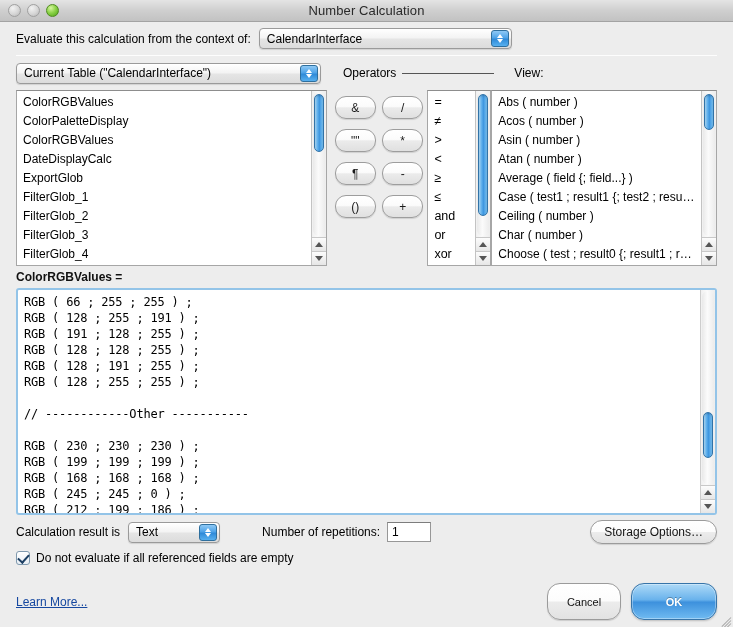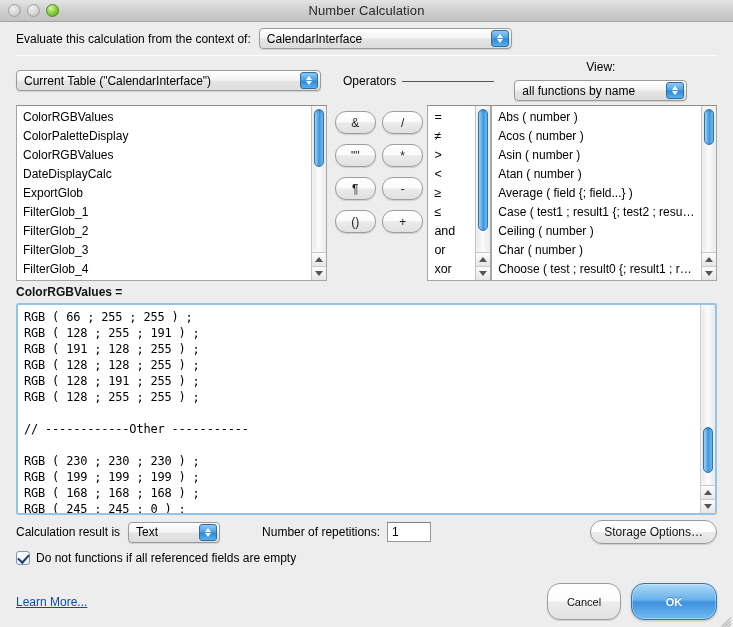--- a/index.html
+++ b/index.html
@@ -126,21 +126,20 @@
     background: #555;
     position: relative;
     top: -3px;
   }
   .view-head {
     margin-left: 20px;
     display: flex;
     align-items: center;
     gap: 6px;
     font-size: 12px;
-    flex-direction: column;
   }
   .view-popup { width: 173px; }
 
   
   .panels {
     flex: 0 0 180px;
     display: flex;
     padding: 4px 16px 0 16px;
     gap: 0;
   }
@@ -418,27 +417,20 @@
         <span class="up"></span>
           <span class="dn"></span>
       </span>
     </div>
     <div class="operators-head">
       <span>Operators</span>
       <span class="op-rule"></span>
     </div>
     <div class="view-head">
       <span>View:</span>
-      <div class="popup view-popup">
-        <span>all functions by name</span>
-        <span class="arrows">
-          <span class="up"></span>
-            <span class="dn"></span>
-        </span>
-      </div>
     </div>
   </div>
 
   <div class="panels">
 
     <div class="listbox fields-list">
       <div class="list-items">
         <div class="row">ColorRGBValues</div>
         <div class="row">ColorPaletteDisplay</div>
         <div class="row">ColorRGBValues</div>
@@ -573,21 +565,21 @@
     </div>
     <div class="reps-group">
       <span>Number of repetitions:</span>
       <input class="reps-input" type="text" value="1" style="">
     </div>
     <div class="storage-btn">Storage Options…</div>
   </div>
 
   <div class="checkbox-row">
     <span class="cbox checked"></span>
-    <span>Do not functions if all referenced fields are empty</span>
+    <span>Do not evaluate if all referenced fields are empty</span>
   </div>
 
   <div class="footer">
     <span class="learn-more">Learn More...</span>
     <div class="footer-btns">
       <div class="btn">Cancel</div>
       <div class="btn default">OK</div>
     </div>
     <div class="grow-handle">
       <i style="width:6px;  top:11px;"></i>

